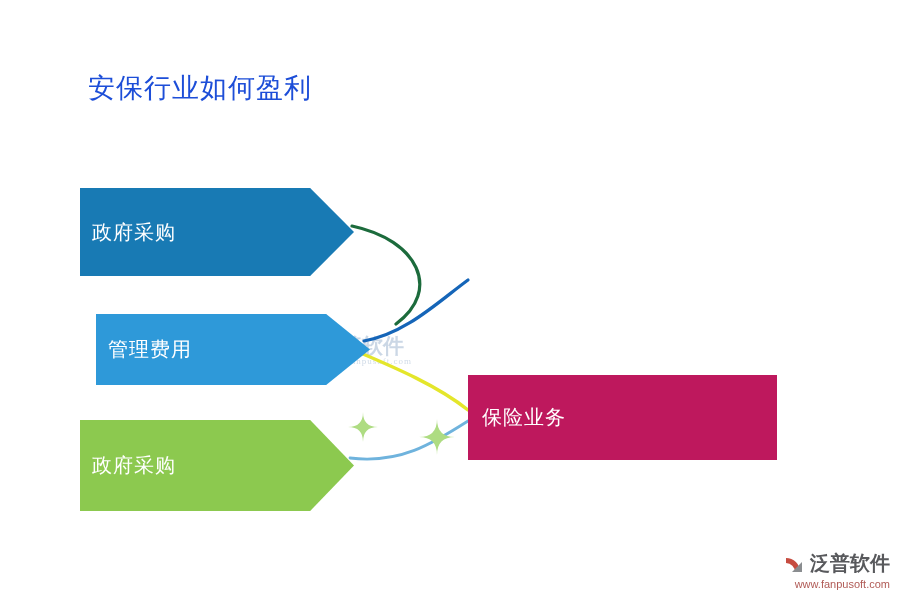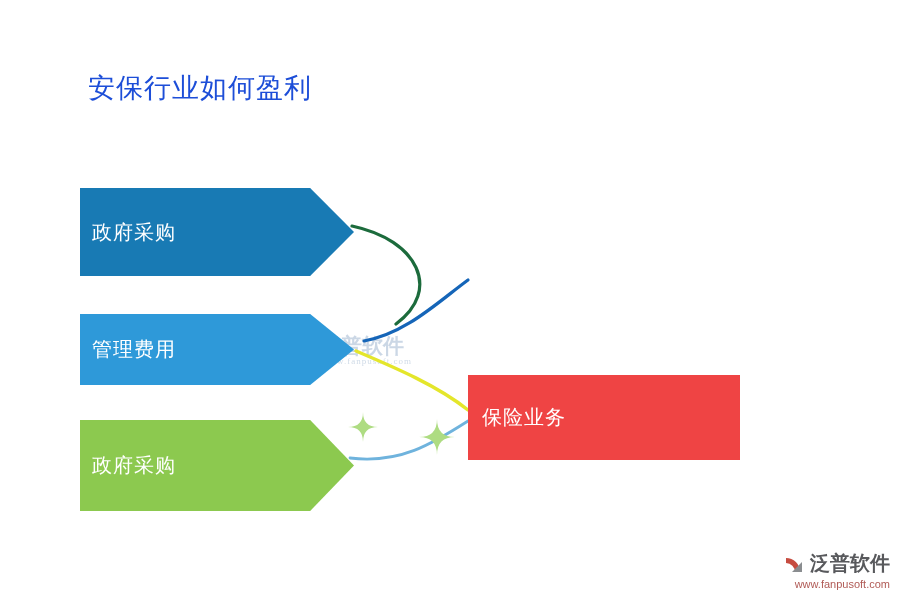--- a/index.html
+++ b/index.html
@@ -31,25 +31,25 @@
     position: absolute;
     display: flex;
     align-items: center;
     color: #ffffff;
     font-size: 20px;
     letter-spacing: 1px;
     z-index: 2;
   }
   .arrow { clip-path: polygon(0 0, 84% 0, 100% 50%, 84% 100%, 0 100%); padding-left: 12px; }
   .arrow-1 { left: 80px; top: 188px; width: 274px; height: 88px; background: #187AB4; }
-  .arrow-2 { left: 80px; top: 314px; width: 274px; height: 71px; background: #2E99D9; }
+  .arrow-2 { left: 96px; top: 314px; width: 274px; height: 71px; background: #2E99D9; }
   .arrow-3 { left: 80px; top: 420px; width: 274px; height: 91px; background: #8CC94F; }
   .rbox { padding-left: 14px; }
   .box-1 { left: 468px; top: 233px; width: 318px; height: 77px; background: #4F9B45; }
-  .box-2 { left: 468px; top: 375px; width: 272px; height: 85px; background: #ef4444; }
+  .box-2 { left: 468px; top: 375px; width: 309px; height: 85px; background: #be185d; }
   .watermark {
     position: absolute;
     left: 298px;
     top: 332px;
     z-index: 0;
     display: flex;
     align-items: center;
     gap: 6px;
     opacity: 0.40;
     color: #7e9cc0;

